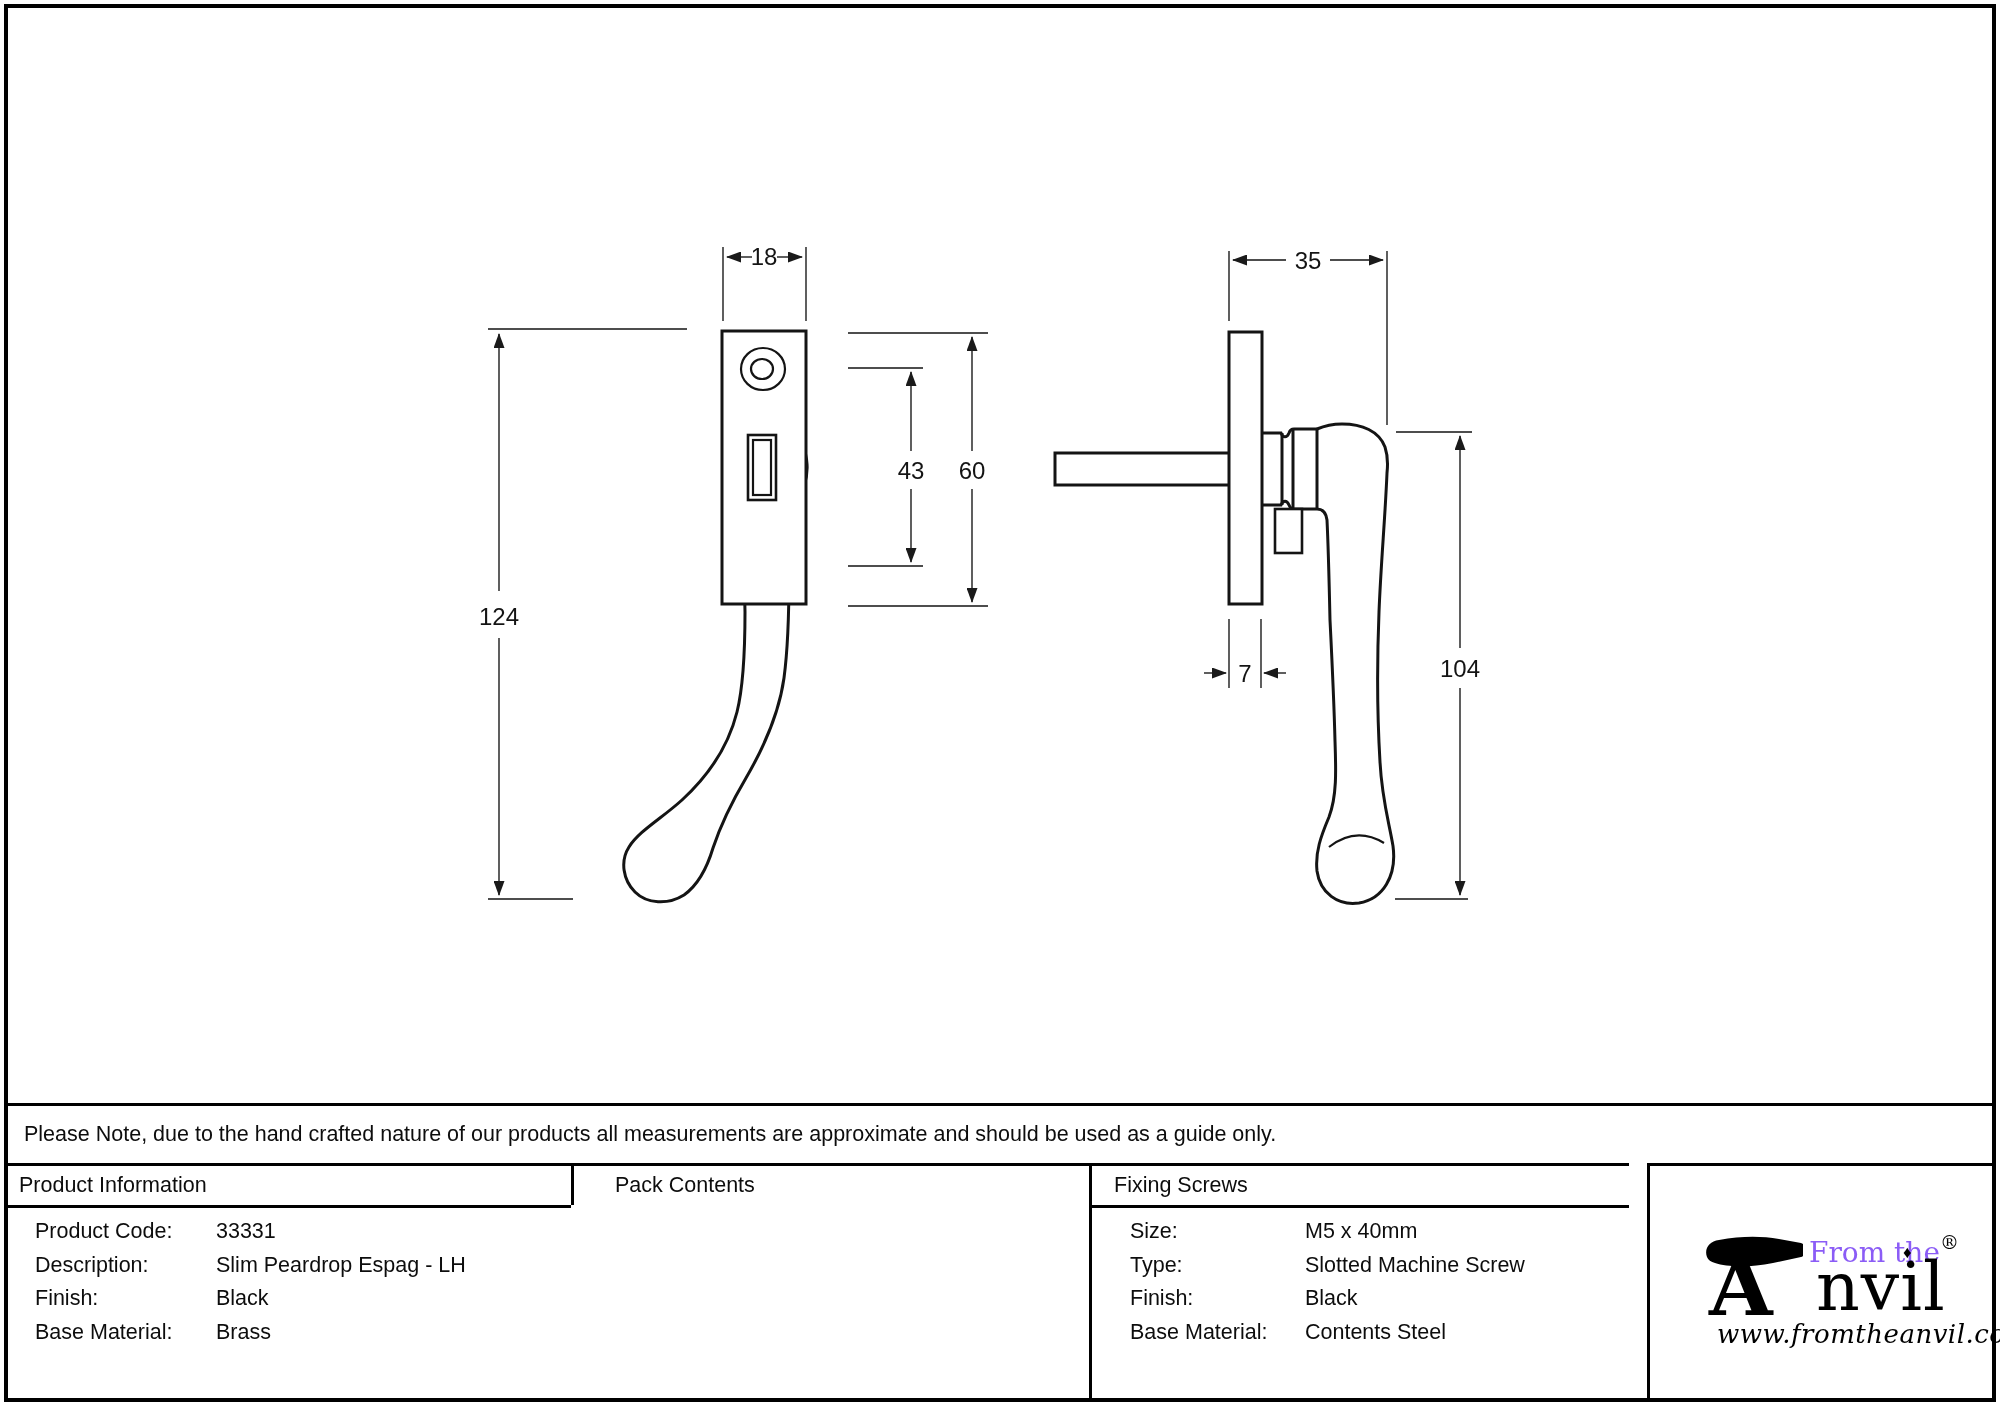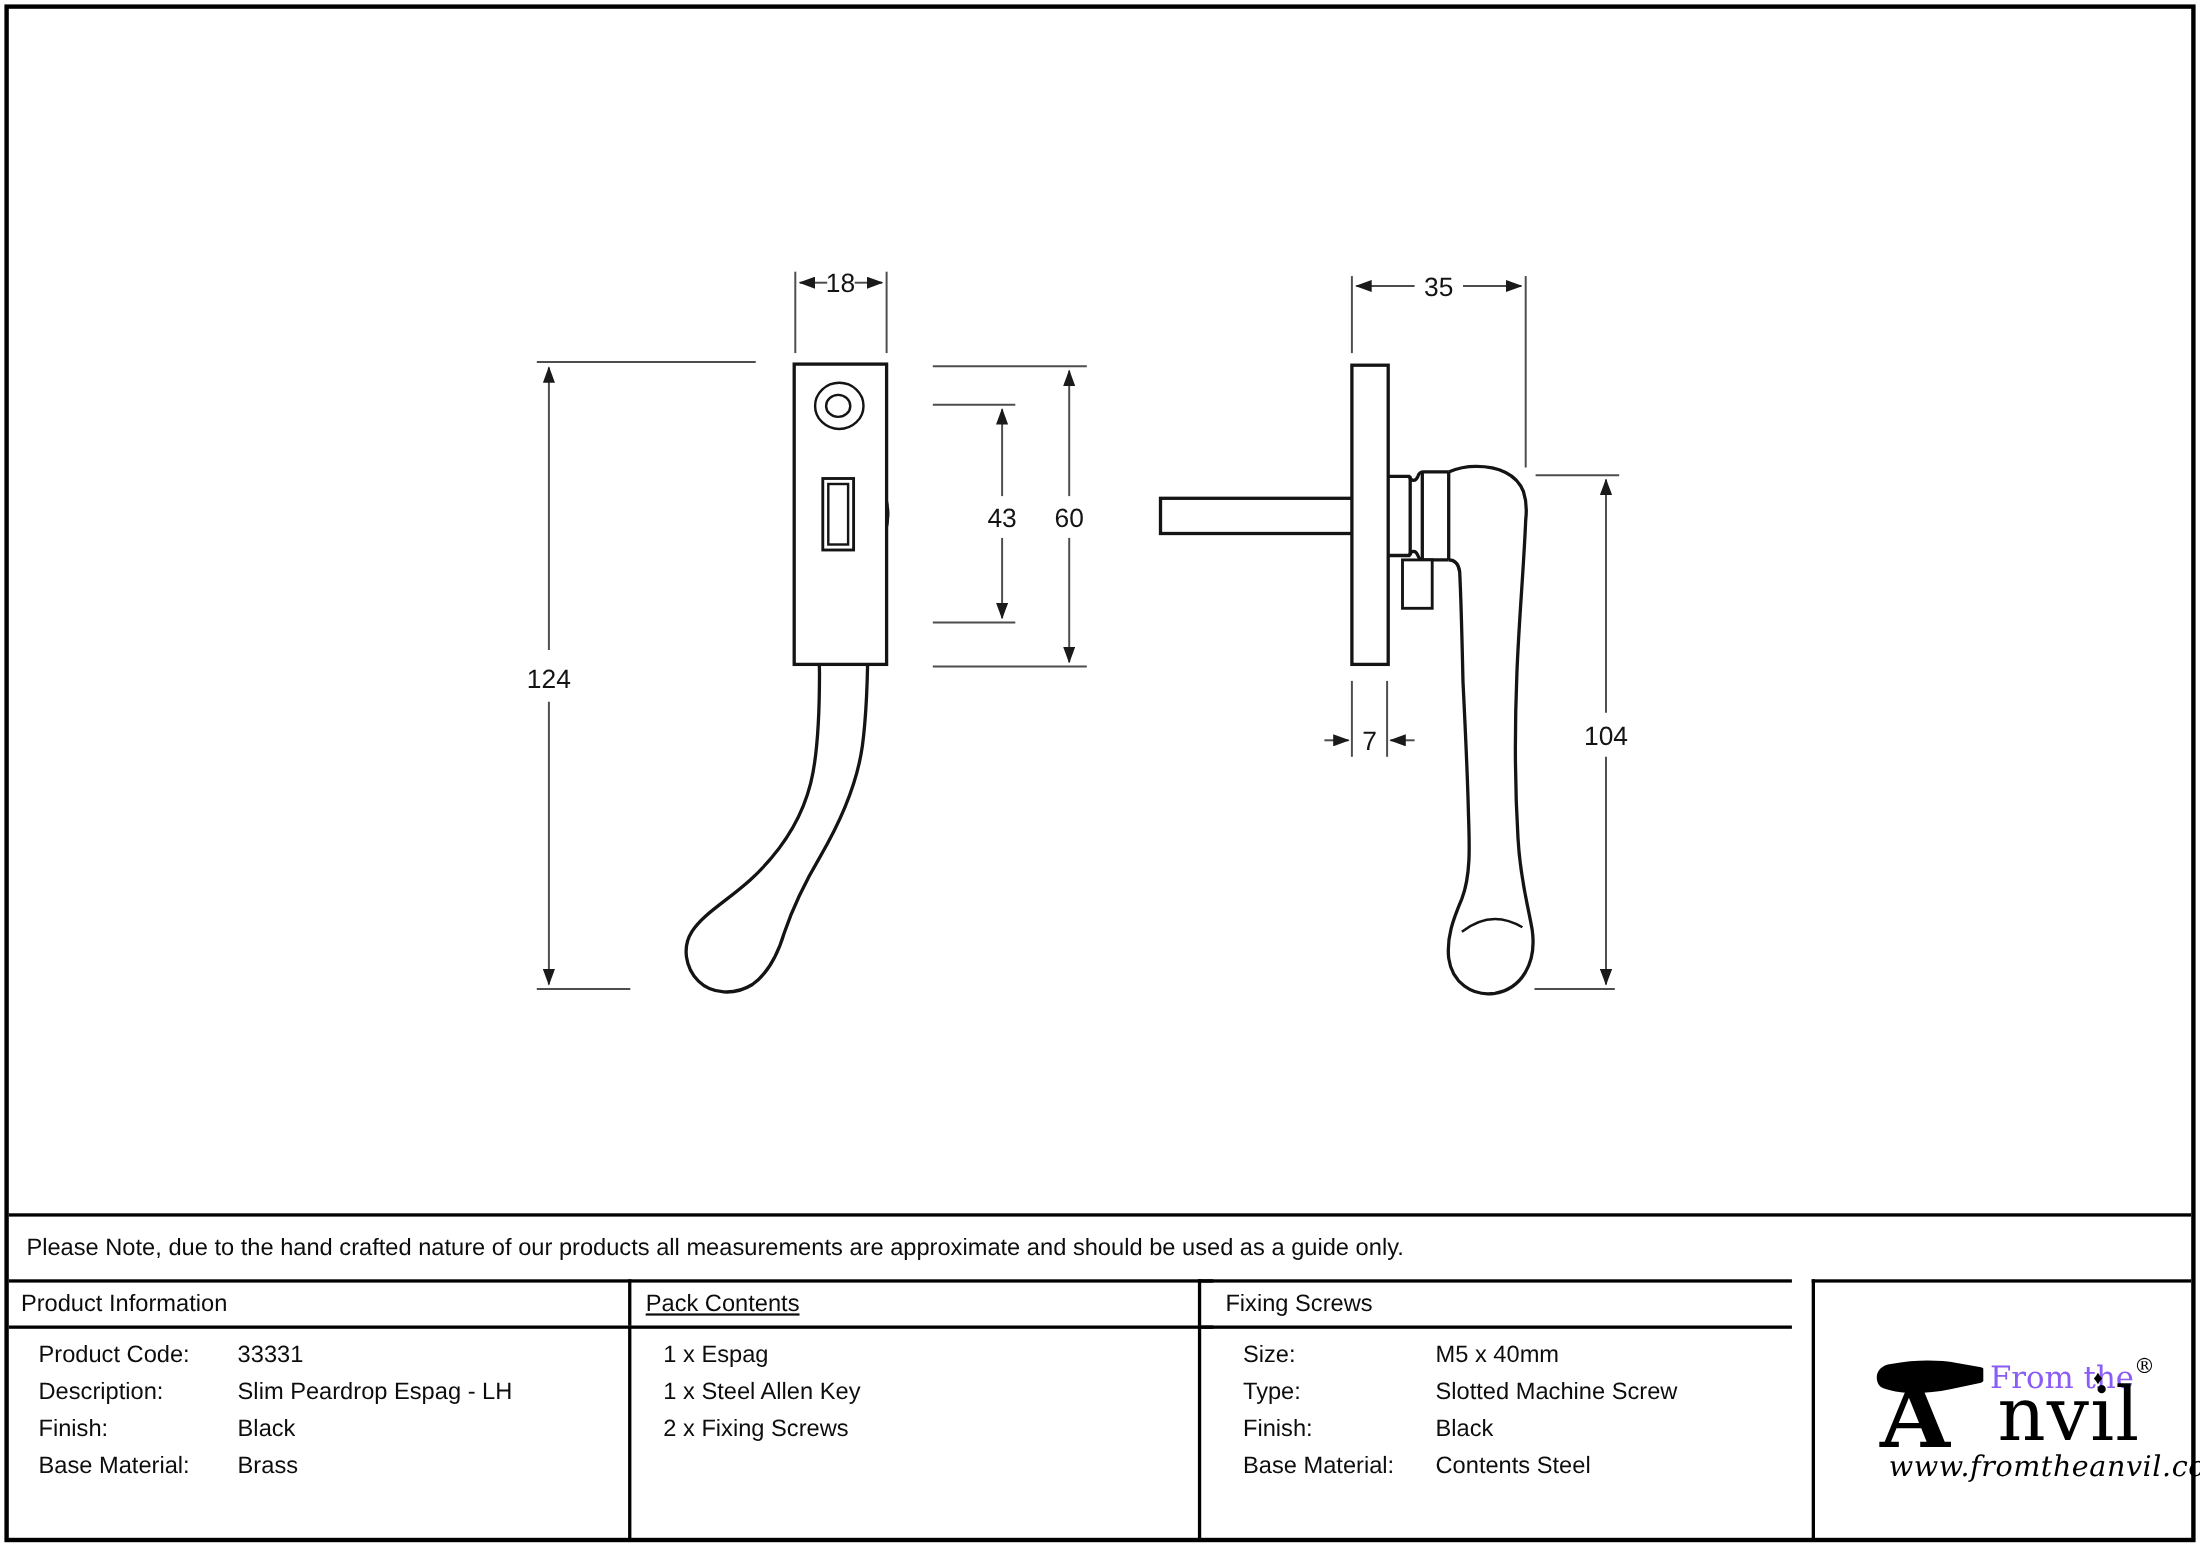--- a/index.html
+++ b/index.html
@@ -25,21 +25,21 @@
   .hdr{top:1163px;height:42px;display:flex;align-items:center;font-size:21.5px;}
   .bod{top:1205px;height:195px;padding-top:7px;font-size:21.5px;}
   .kv{display:flex;align-items:center;height:33.5px;margin-left:16px;}
   .k1{width:181px;flex:none;}
   .k3{width:175px;flex:none;}
   .item{display:flex;align-items:center;height:33.5px;}
   #hdr-c1,#bod-c1{left:8px;width:563px;}
   #hdr-c2,#bod-c2{left:571px;width:532px;}
   #hdr-c3,#bod-c3{left:1089px;width:540px;}
   #hdr-c1{padding-left:11px;}
-  #hdr-c2{padding-left:13px;text-decoration:underline;}
+  #hdr-c2{padding-left:41px;}
   #hdr-c3{padding-left:22px;}
   #bod-c1{padding-left:11px;}
   #bod-c2{padding-left:29px;}
   #bod-c3{padding-left:22px;}
   #logo-cell{left:1647px;top:1163px;width:345px;height:237px;}
   
   .anvil-logo{position:absolute;left:53px;top:69px;width:270px;height:120px;}
   .anvil-a-svg{position:absolute;left:0;top:0;width:100px;height:84px;}
   .from-the{position:absolute;left:106px;top:1px;font-family:"DejaVu Serif",serif;font-size:28px;color:#8b5cf6;white-space:nowrap;}
   .logo-diamond{position:absolute;left:200px;top:8px;font-size:17px;color:#000;}
@@ -207,25 +207,20 @@
     <div class="kv">
       <span class="k1">Finish:</span>
       <span>Black</span>
     </div>
     <div class="kv">
       <span class="k1">Base Material:</span>
       <span>Brass</span>
     </div>
   </div>
 
-  <div class="cell bod bt bl" id="bod-c2">
-    <div class="item">1 x Espag</div>
-    <div class="item">1 x Steel Allen Key</div>
-    <div class="item">2 x Fixing Screws</div>
-  </div>
 
   <div class="cell bod bt bl" id="bod-c3">
     <div class="kv">
       <span class="k3">Size:</span>
       <span>M5 x 40mm</span>
     </div>
     <div class="kv">
       <span class="k3">Type:</span>
       <span>Slotted Machine Screw</span>
     </div>

